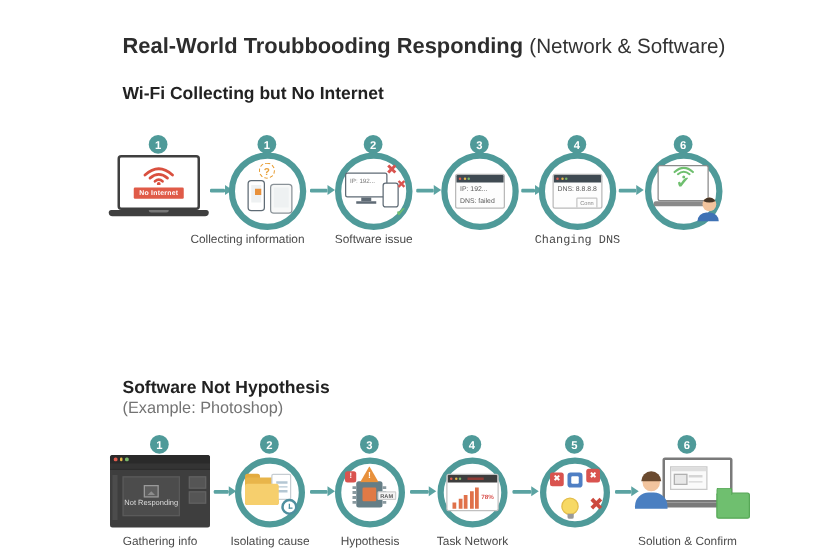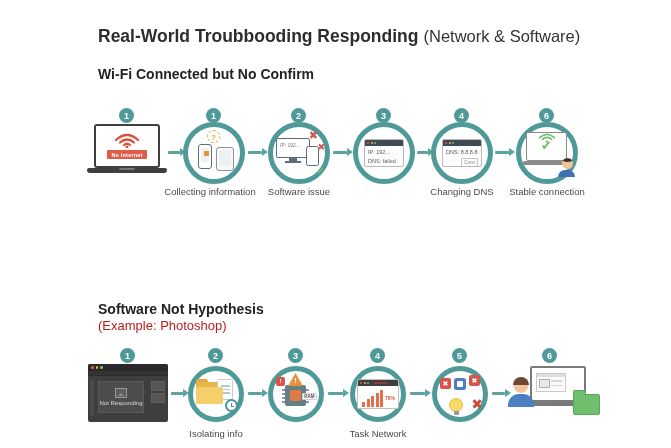--- a/index.html
+++ b/index.html
@@ -3,21 +3,21 @@
 <meta charset="utf-8">
 <style>
   html,body { margin:0; padding:0; background:#fff; }
   .canvas { position:relative; width:671px; height:448px; background:#ffffff;
             font-family:"Liberation Sans","DejaVu Sans",sans-serif; overflow:hidden; }
 
   
   .page-title { position:absolute; left:98px; top:26px; font-size:17.5px; font-weight:bold; color:#2d2d2d; white-space:nowrap; }
   .page-title .suffix { font-weight:normal; font-size:16.5px; margin-left:5px; color:#333; }
   .sec-head { position:absolute; font-size:14px; font-weight:bold; color:#222; }
-  .sec-sub  { position:absolute; font-size:13px; font-weight:normal; color:#b91c1c; }
+  .sec-sub  { position:absolute; font-size:13px; font-weight:normal; color:#737373; }
 
   
   .badge { position:absolute; width:15px; height:15px; border-radius:50%; background:#4f9a99; color:#fff;
            font-size:9px; font-weight:bold; display:flex; align-items:center; justify-content:center; }
   .ring { position:absolute; border-radius:50%; border:5px solid #4f9a99; background:#fff; box-sizing:border-box;
           display:flex; align-items:center; justify-content:center; }
   .ring.big { width:62px; height:62px; }
   .ring.small { width:56px; height:56px; }
   .arrow { position:absolute; height:3px; background:#5ba3a2; border-radius:1px; }
   .arrow::after { content:""; position:absolute; right:-6px; top:-3px;
@@ -155,21 +155,21 @@
   .wifi-svg { display:block; margin:0 auto; }
 </style>
 </head>
 <body>
 
 <div class="canvas">
 
   <div class="page-title">
     <span>Real-World Troubbooding Responding</span><span class="suffix">(Network &amp; Software)</span>
   </div>
-  <div class="sec-head" style="left:98px; top:66px;">Wi-Fi Connected but No Confirm</div>
+  <div class="sec-head" style="left:98px; top:66px;">Wi-Fi Collecting but No Internet</div>
 
   <div class="badge" style="left:119px; top:108px;">1</div>
   <div class="lap-scr">
     <svg class="wifi-svg" width="26" height="15" viewBox="0 0 26 15">
       <path d="M2 7 Q13 -3 24 7" stroke="#d9503f" fill="none" stroke-width="2.2" stroke-linecap="round"></path>
       <path d="M6 9.5 Q13 3.5 20 9.5" stroke="#d9503f" fill="none" stroke-width="2.2" stroke-linecap="round"></path>
       <path d="M10 12 Q13 9.5 16 12" stroke="#d9503f" fill="none" stroke-width="2.2" stroke-linecap="round"></path>
       <circle cx="13" cy="14" r="1.5" fill="#d9503f"></circle>
     </svg>
     <div class="alert-chip">No Internet</div>
@@ -180,21 +180,21 @@
   <div class="badge" style="left:206px; top:108px;">1</div>
   <div class="ring big" style="left:183px; top:122px;">
     <div class="c-collect">
       <div class="sync">?</div>
       <div class="phone">
           <div class="scr"></div>
         </div>
       <div class="tablet"></div>
     </div>
   </div>
-  <div class="step-label" style="left:160px; top:186px; width:100px;">Collecting information</div>
+  <div class="step-label" style="left:148px; top:186px; width:100px;">Collecting information</div>
   <div class="arrow" style="left:248px; top:151px; width:14px;"></div>
 
   <div class="badge" style="left:291px; top:108px;">2</div>
   <div class="ring big" style="left:268px; top:122px;">
     <div class="c-isolate">
       <div class="mon"><span>IP: 192...</span></div>
       <div class="mon-stand"></div>
       <div class="mon-foot"></div>
       <div class="cross-a">✖</div>
       <div class="phone2"></div>
@@ -228,42 +228,41 @@
         <span class="tdot" style="background:#e05b4d;"></span>
           <span class="tdot" style="background:#e8b849;"></span>
           <span class="tdot" style="background:#79b86a;"></span>
       </div>
       <div class="term-body">
         <div>DNS: 8.8.8.8</div>
         <div class="term-btn">Conn</div>
       </div>
     </div>
   </div>
-  <div class="step-label" style="left:412px; top:186px; width:100px;">Changing DNS</div>
+  <div class="step-label" style="left:412px; top:186px; width:100px;font-family:Liberation Mono, monospace;">Changing DNS</div>
   <div class="arrow" style="left:495px; top:151px; width:14px;"></div>
 
   <div class="badge" style="left:539px; top:108px;">6</div>
   <div class="ring big" style="left:516px; top:122px;">
     <div class="c-stable">
       <div class="lap2">
         <svg class="wifi-svg wf" width="18" height="10" viewBox="0 0 26 15">
           <path d="M2 7 Q13 -3 24 7" stroke="#6fbf6f" fill="none" stroke-width="2.4" stroke-linecap="round"></path>
           <path d="M6 9.5 Q13 3.5 20 9.5" stroke="#6fbf6f" fill="none" stroke-width="2.4" stroke-linecap="round"></path>
           <circle cx="13" cy="13" r="1.8" fill="#6fbf6f"></circle>
         </svg>
         <div class="chk">✔</div>
       </div>
       <div class="lap2-base"></div>
       <div class="person1">
         <div class="p-head"></div>
           <div class="p-body"></div>
       </div>
     </div>
   </div>
-  <div class="step-label" style="left:497px; top:186px; width:100px;">Stable connection</div>
 
   <div class="sec-head" style="left:98px; top:301px;">Software Not Hypothesis</div>
   <div class="sec-sub" style="left:98px; top:318px;">(Example: Photoshop)</div>
 
   <div class="badge" style="left:120px; top:348px;">1</div>
   <div class="ps-win">
     <div class="ps-title">
       <span class="ps-dot" style="background:#e05b4d;"></span>
         <span class="ps-dot" style="background:#e8b849;"></span>
         <span class="ps-dot" style="background:#79b86a;"></span>
@@ -274,49 +273,51 @@
       <div class="ps-panel">
         <div class="ps-img"></div>
         <div class="ps-nr">Not Responding</div>
       </div>
       <div class="ps-side">
           <div></div>
           <div></div>
         </div>
     </div>
   </div>
+  <div class="step-label" style="left:78px; top:428px; width:100px;">Gathering info</div>
   <div class="arrow" style="left:171px; top:392px; width:12px;"></div>
 
   <div class="badge" style="left:208px; top:348px;">2</div>
   <div class="ring small" style="left:188px; top:366px;">
     <div class="c-folder">
       <div class="folder-tab"></div>
       <div class="folder-back"></div>
       <div class="doc">
           <i></i>
           <i></i>
           <i></i>
         </div>
       <div class="folder-front"></div>
       <div class="clock"></div>
     </div>
   </div>
-  <div class="step-label" style="left:161px; top:428px; width:110px;">Isolating info</div>
+  <div class="step-label" style="left:161px; top:428px; width:110px;">Isolating cause</div>
   <div class="arrow" style="left:248px; top:392px; width:14px;"></div>
 
   <div class="badge" style="left:288px; top:348px;">3</div>
   <div class="ring small" style="left:268px; top:366px;">
     <div class="c-chip">
       <div class="chip"></div>
       <div class="chip-core"></div>
       <div class="warn-sq">!</div>
       <div class="warn-tri">!</div>
       <div class="ram">RAM</div>
     </div>
   </div>
+  <div class="step-label" style="left:241px; top:428px; width:110px;">Hypothesis</div>
   <div class="arrow" style="left:328px; top:392px; width:15px;"></div>
 
   <div class="badge" style="left:370px; top:348px;">4</div>
   <div class="ring small" style="left:350px; top:366px;">
     <div class="tm-win">
       <div class="tm-head">
         <span class="tdot" style="background:#e05b4d;"></span>
           <span class="tdot" style="background:#e8b849;"></span>
           <span class="tdot" style="background:#79b86a;"></span>
         <span class="tm-red"></span>
@@ -357,14 +358,15 @@
           <div class="mini-line"></div>
       </div>
     </div>
     <div class="lap3-base"></div>
     <div class="gfolder"></div>
     <div class="person2">
       <div class="p2-head"></div>
         <div class="p2-body"></div>
     </div>
   </div>
+  <div class="step-label" style="left:495px; top:428px; width:110px;">Solution &amp; Confirm</div>
 
 </div>
 
 </body></html>

